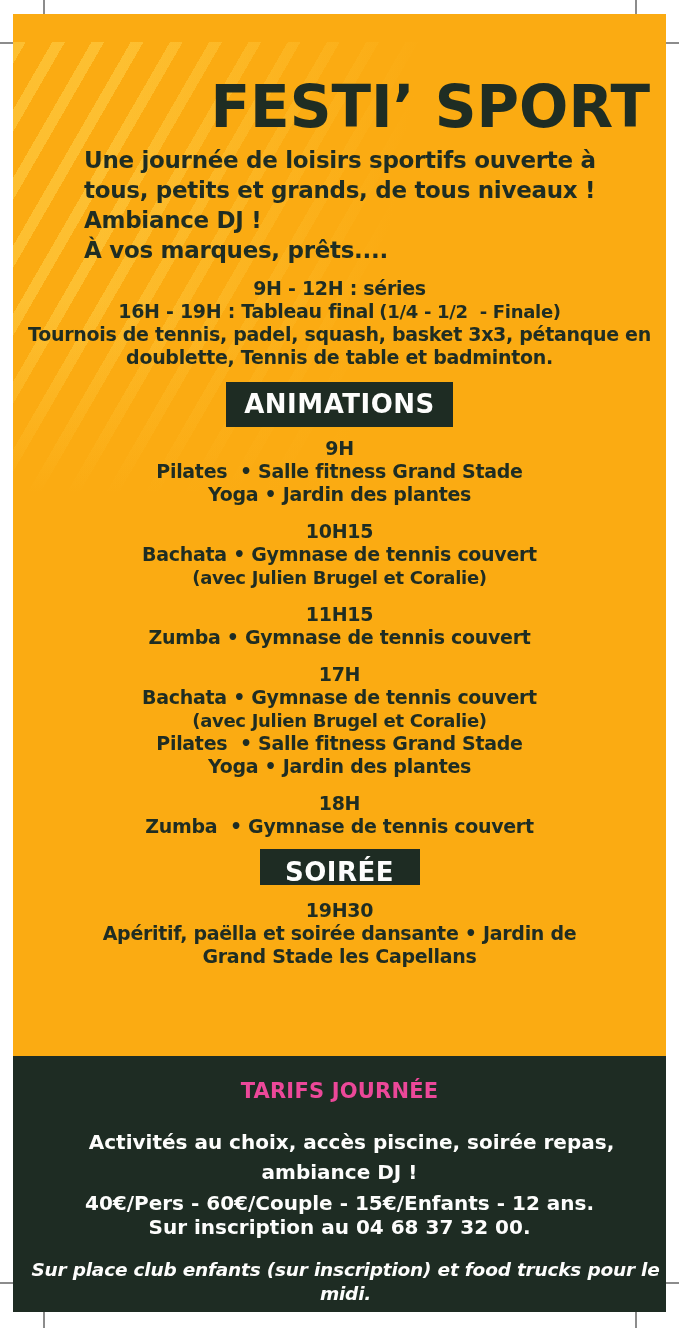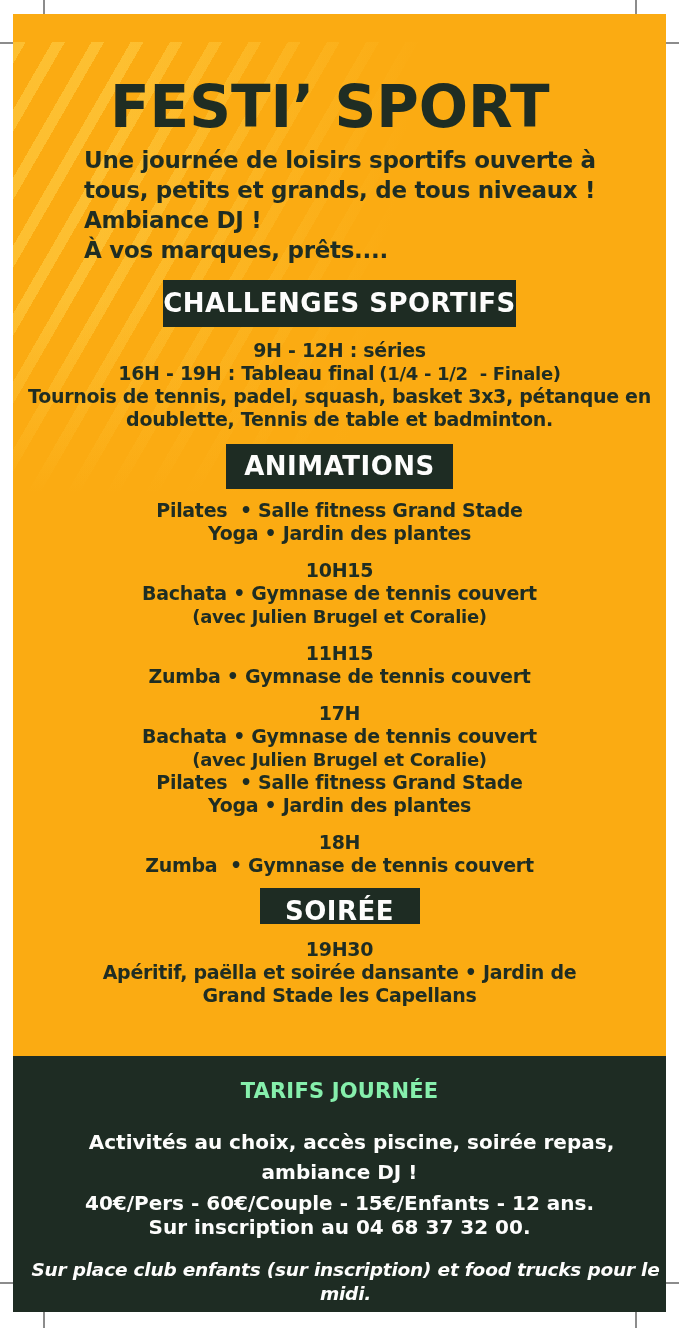--- a/index.html
+++ b/index.html
@@ -46,21 +46,21 @@
       linear-gradient(100deg, rgba(251,171,18,0) 0%, rgba(251,171,18,0) 22%, #fbab12 80%),
       linear-gradient(to bottom, rgba(251,171,18,0) 55%, #fbab12 96%),
       repeating-linear-gradient(120deg,
         rgba(255,208,74,0.55) 0px, rgba(255,208,74,0.55) 11px,
         rgba(251,171,18,0) 11px, rgba(251,171,18,0) 34px);
   }
   .content { position: relative; z-index: 1; }
 
   h1.title {
     margin: 64px 16px 0 97px;
-    text-align: left;
+    text-align: right;
     font-size: 58px; line-height: 1.0;
     letter-spacing: 0px;
     color: #1f2d23;
   }
   .intro {
     margin: 9px 0 0 71px;
     text-align: left;
     font-size: 23px; line-height: 30px;
     letter-spacing: -0.3px;
   }
@@ -89,21 +89,21 @@
 
   .dark {
     position: relative;
     width: 100%; height: 256px;
     background: #1e2c23;
     color: #fdfdfc;
     text-align: center;
   }
   .tarifs-heading {
     padding-top: 23px;
-    color: #86efac;
+    color: #ec4899;
     font-size: 21px; line-height: 24px;
     letter-spacing: 0.2px;
   }
   .t-line1 { margin-top: 26px; font-size: 20px; line-height: 26px; padding-left: 24px; }
   .t-line2 { margin-top: 4px;  font-size: 20px; line-height: 26px; }
   .t-line3 { margin-top: 6px;  font-size: 20px; line-height: 24px; }
   .t-line4 { font-size: 20px; line-height: 24px; }
   .t-note  { margin-top: 19px; font-size: 18.5px; line-height: 24px; font-style: italic; letter-spacing: -0.2px; padding-left: 12px; }
 </style>
 </head>
@@ -128,32 +128,32 @@
       <div class="content">
         <h1 class="title">FESTI’ SPORT</h1>
 
         <div class="intro">
           <div>Une journée de loisirs sportifs ouverte à</div>
           <div>tous, petits et grands, de tous niveaux !</div>
           <div>Ambiance DJ !</div>
           <div>À vos marques, prêts....</div>
         </div>
 
-        <div class="badge challenges">CHALLENGES SPORTIFS</div>
 
         <div class="sched">
           <div class="first">9H - 12H : séries</div>
           <div><span>16H - 19H : Tableau final</span><span class="it sep-it">(1/4 - 1/2 &nbsp;- Finale)</span></div>
           <div>Tournois de tennis, padel, squash, basket 3x3, pétanque en</div>
           <div>doublette, Tennis de table et badminton.</div>
         </div>
 
         <div class="badge animations">ANIMATIONS</div>
 
         <div class="block first">
+          <div class="time">9H</div>
           <div class="line">Pilates &nbsp;• Salle fitness Grand Stade</div>
           <div class="line">Yoga • Jardin des plantes</div>
         </div>
 
         <div class="block">
           <div class="time">10H15</div>
           <div class="line">Bachata • Gymnase de tennis couvert</div>
           <div class="line it">(avec Julien Brugel et Coralie)</div>
         </div>
 

